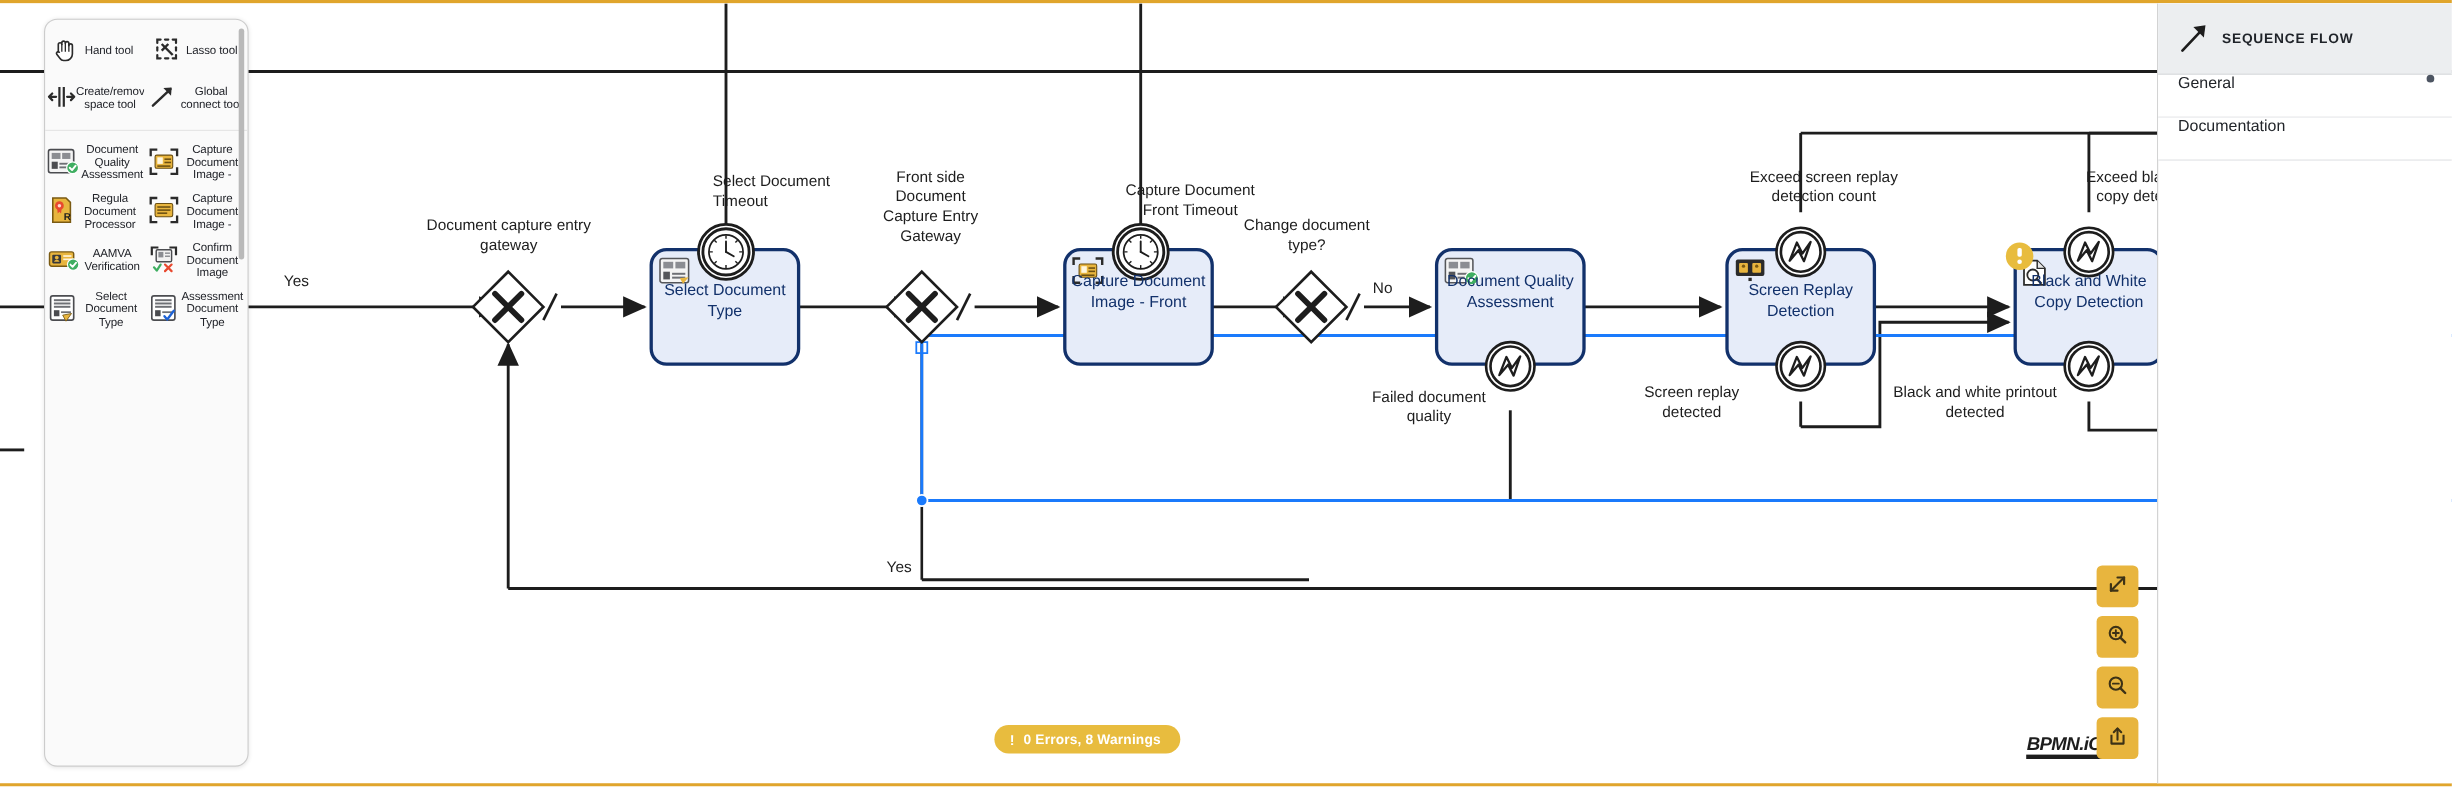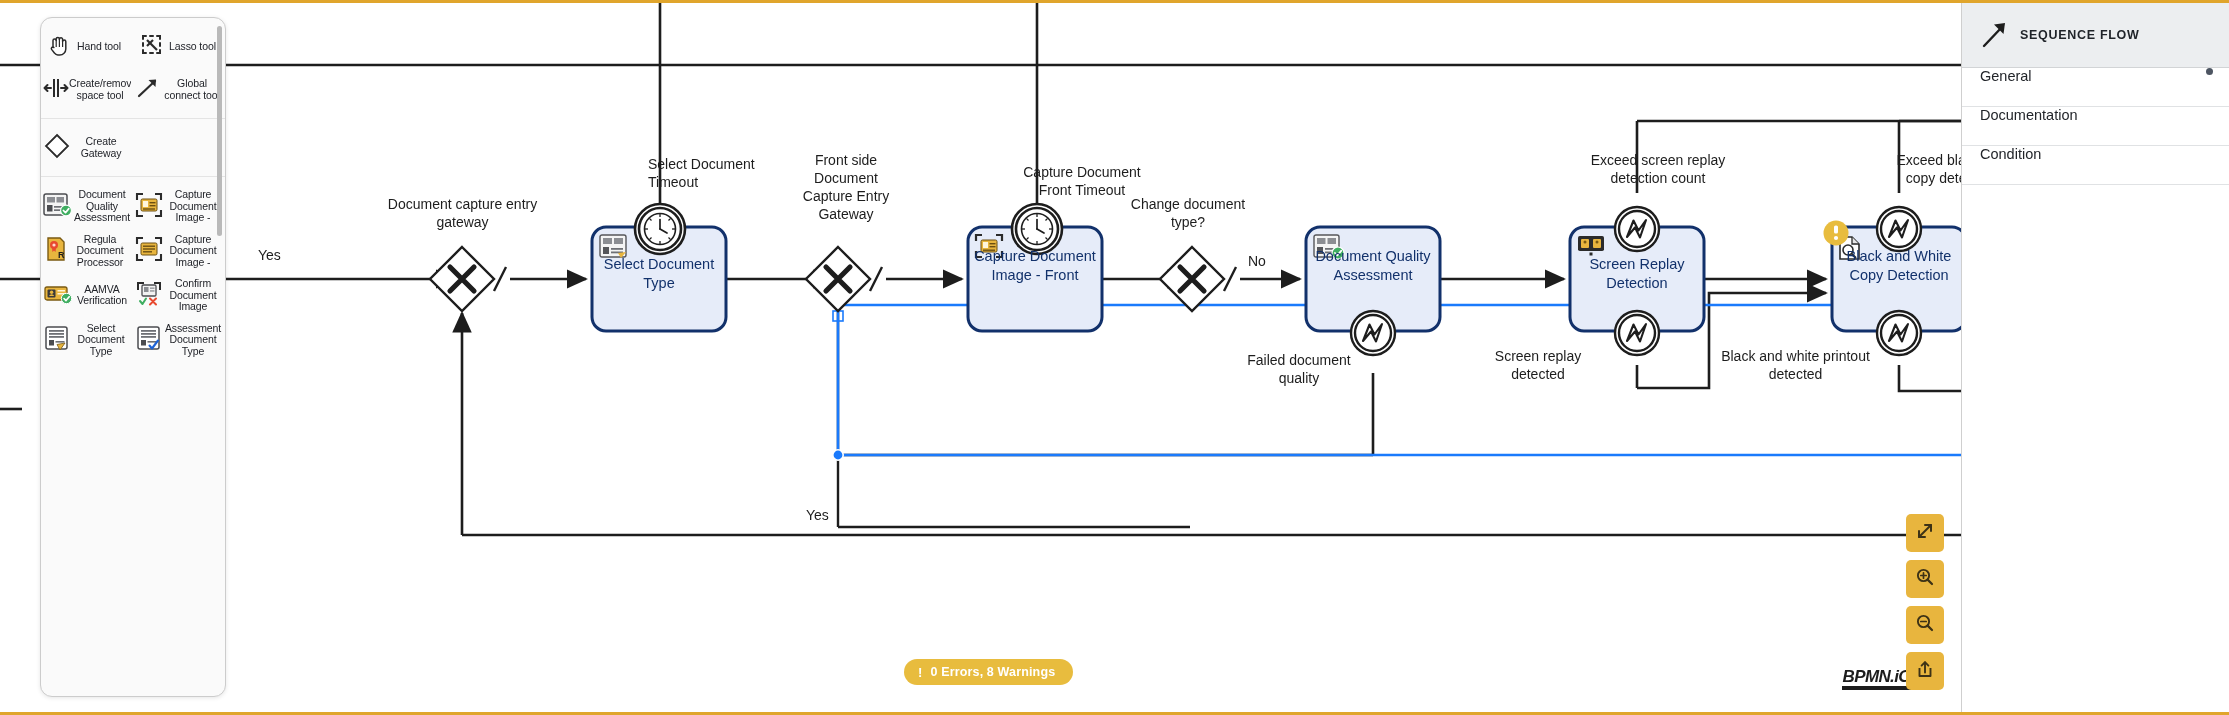--- a/index.html
+++ b/index.html
@@ -483,30 +483,20 @@
             <svg width="26" height="24" viewBox="0 0 26 24">
               <path d="M4 20 L20 5" stroke="#2b2b2b" stroke-width="2.2" stroke-linecap="round"></path>
               <path d="M13.5 4 L21 3.5 L20.5 11 Z" fill="#2b2b2b"></path>
             </svg>
           </span>
           <span class="pal-lbl">Global connect tool</span>
         </div>
       </div>
 
 
-      <div class="pal-group">
-        <div class="pal-entry">
-          <span class="pal-ico">
-            <svg width="28" height="28" viewBox="0 0 28 28">
-              <polygon points="14,3 25,14 14,25 3,14" fill="#ffffff" stroke="#2b2b2b" stroke-width="1.8"></polygon>
-            </svg>
-          </span>
-          <span class="pal-lbl">Create Gateway</span>
-        </div>
-      </div>
 
       <div class="pal-group">
 
         <div class="pal-entry">
           <span class="pal-ico">
             <svg width="30" height="26" viewBox="0 0 30 26">
               <rect x="1" y="2" width="23" height="21" rx="2" fill="#f4f4f4" stroke="#4b4c50" stroke-width="1.5"></rect>
               <rect x="4" y="5" width="8" height="5.5" fill="#8b8d92"></rect>
               <rect x="13.5" y="5" width="7.5" height="5.5" fill="#8b8d92"></rect>
               <rect x="4" y="13" width="5.5" height="6.5" fill="#4b4c50"></rect>
@@ -681,18 +671,15 @@
       <span id="props-title">SEQUENCE FLOW</span>
     </div>
 
     <div class="prop-group">
       <span>General</span>
       <span class="prop-dot"></span>
     </div>
     <div class="prop-group">
       <span>Documentation</span>
     </div>
-    <div class="prop-group">
-      <span>Condition</span>
-    </div>
   </div>
 
 </div>
 
 </body></html>

